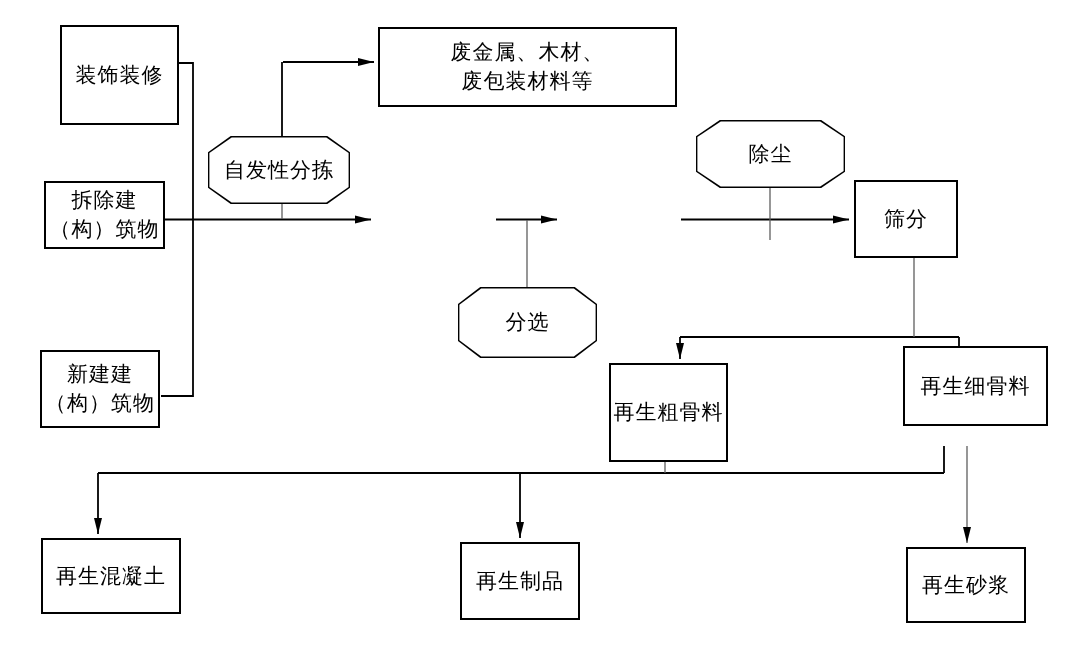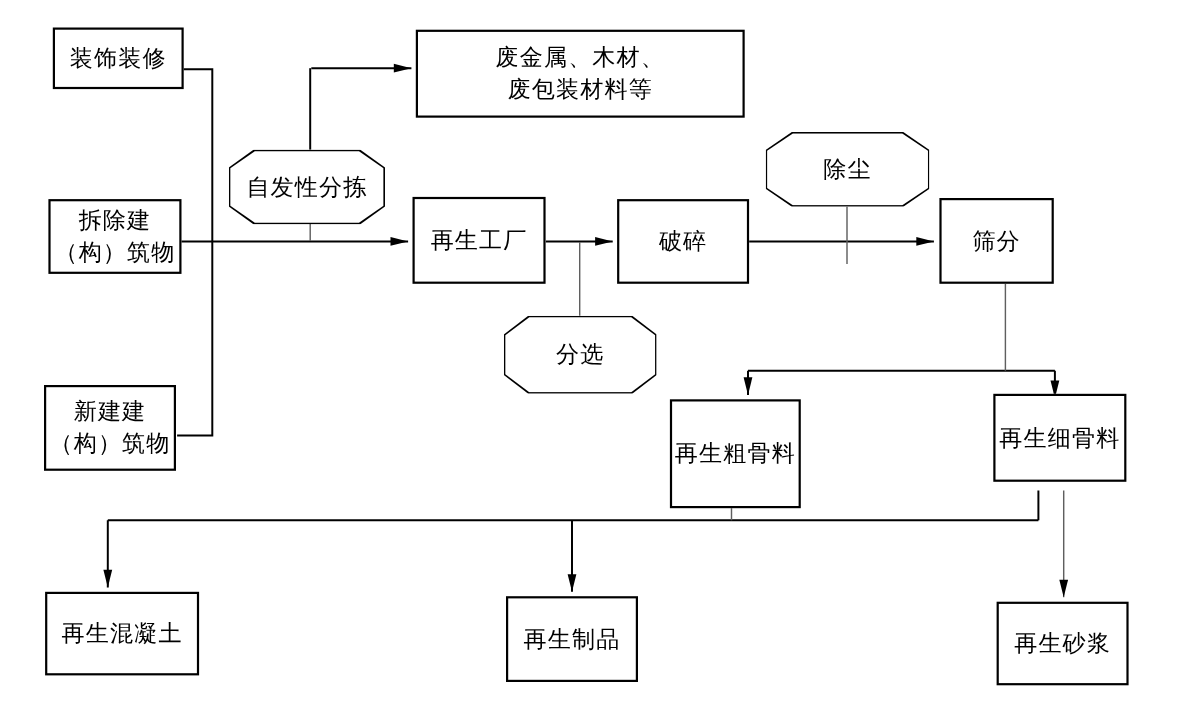--- a/index.html
+++ b/index.html
@@ -64,21 +64,21 @@
     <g stroke="#5f5f5f" stroke-width="1.3" fill="none">
       <path d="M282,203 V219"></path>
       <path d="M527,220 V287"></path>
       <path d="M770,188 V240"></path>
       <path d="M914,258 V337"></path>
       <path d="M665,442 V473"></path>
       <path d="M967,446 V543" marker-end="url(#arr)"></path>
     </g>
   </svg>
 
-  <div class="node rect" style="left:48px;top:25px;width:119px;height:56px">
+  <div class="node rect" style="left:60px;top:25px;width:119px;height:100px">
     <span>装饰装修</span>
   </div>
 
   <div class="node rect" style="left:44px;top:181px;width:121px;height:68px">
     <span>拆除建
 （构）筑物</span>
   </div>
 
   <div class="node rect" style="left:40px;top:350px;width:120px;height:78px">
     <span>新建建
@@ -89,27 +89,21 @@
     <span>废金属、木材、
 废包装材料等</span>
   </div>
 
   <div class="node oct" style="left:208px;top:136px;width:142px;height:68px">
     <div class="oct-inner">
       <span>自发性分拣</span>
     </div>
   </div>
 
-  <div class="node rect" style="left:375px;top:179px;width:121px;height:79px">
-    <span>再生工厂</span>
-  </div>
 
-  <div class="node rect" style="left:561px;top:181px;width:120px;height:77px">
-    <span>破碎</span>
-  </div>
 
   <div class="node oct" style="left:458px;top:287px;width:139px;height:71px">
     <div class="oct-inner">
       <span>分选</span>
     </div>
   </div>
 
   <div class="node oct" style="left:696px;top:120px;width:149px;height:68px">
     <div class="oct-inner">
       <span>除尘</span>
@@ -118,21 +112,21 @@
 
 
   <div class="node rect" style="left:854px;top:180px;width:104px;height:78px">
     <span>筛分</span>
   </div>
 
   <div class="node rect" style="left:609px;top:363px;width:119px;height:99px">
     <span>再生粗骨料</span>
   </div>
 
-  <div class="node rect" style="left:903px;top:358px;width:121px;height:80px">
+  <div class="node rect" style="left:903px;top:346px;width:145px;height:80px">
     <span>再生细骨料</span>
   </div>
 
   <div class="node rect" style="left:41px;top:538px;width:140px;height:76px">
     <span>再生混凝土</span>
   </div>
 
   <div class="node rect" style="left:460px;top:542px;width:120px;height:78px">
     <span>再生制品</span>
   </div>

